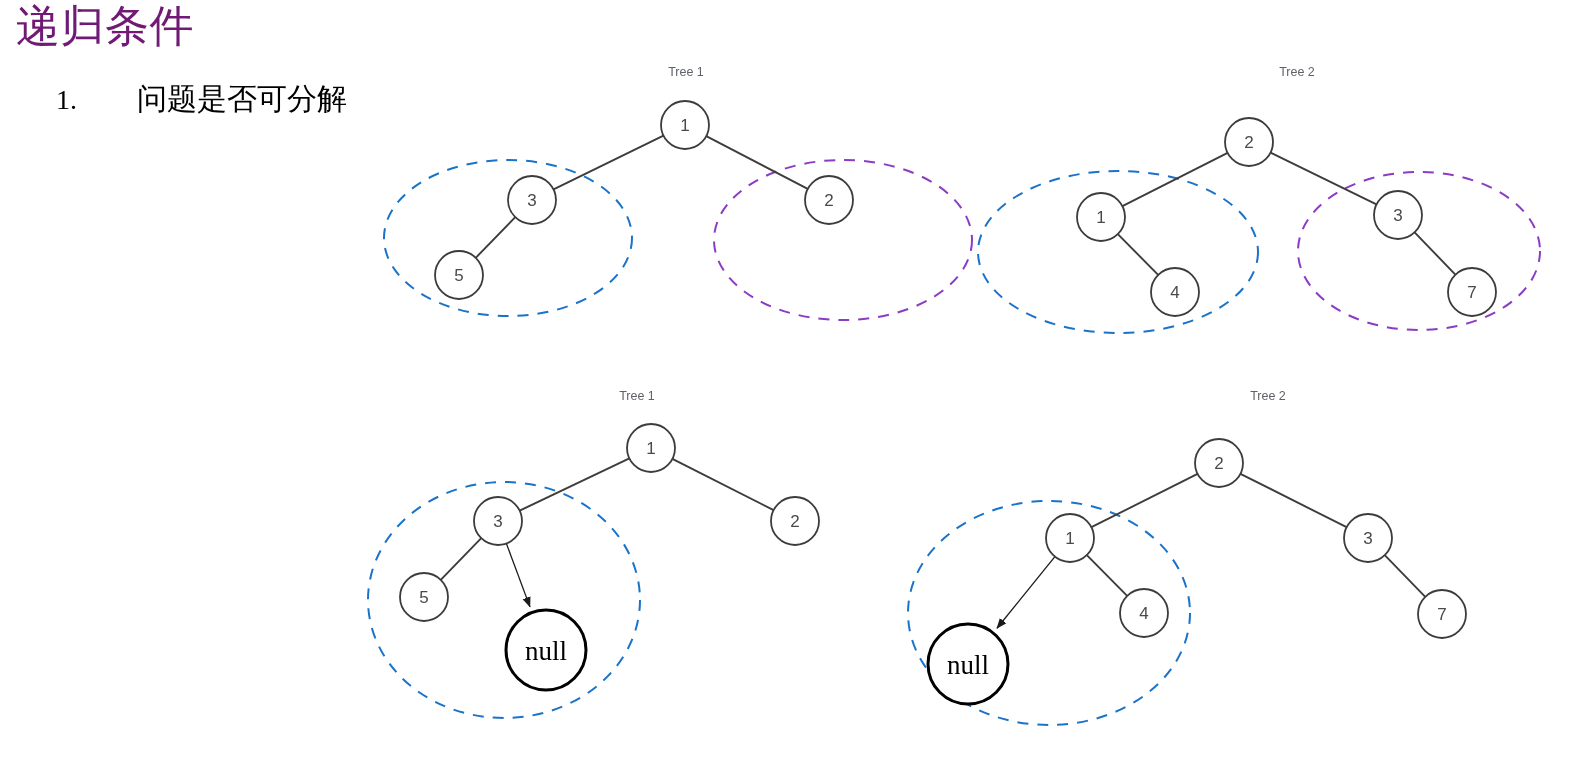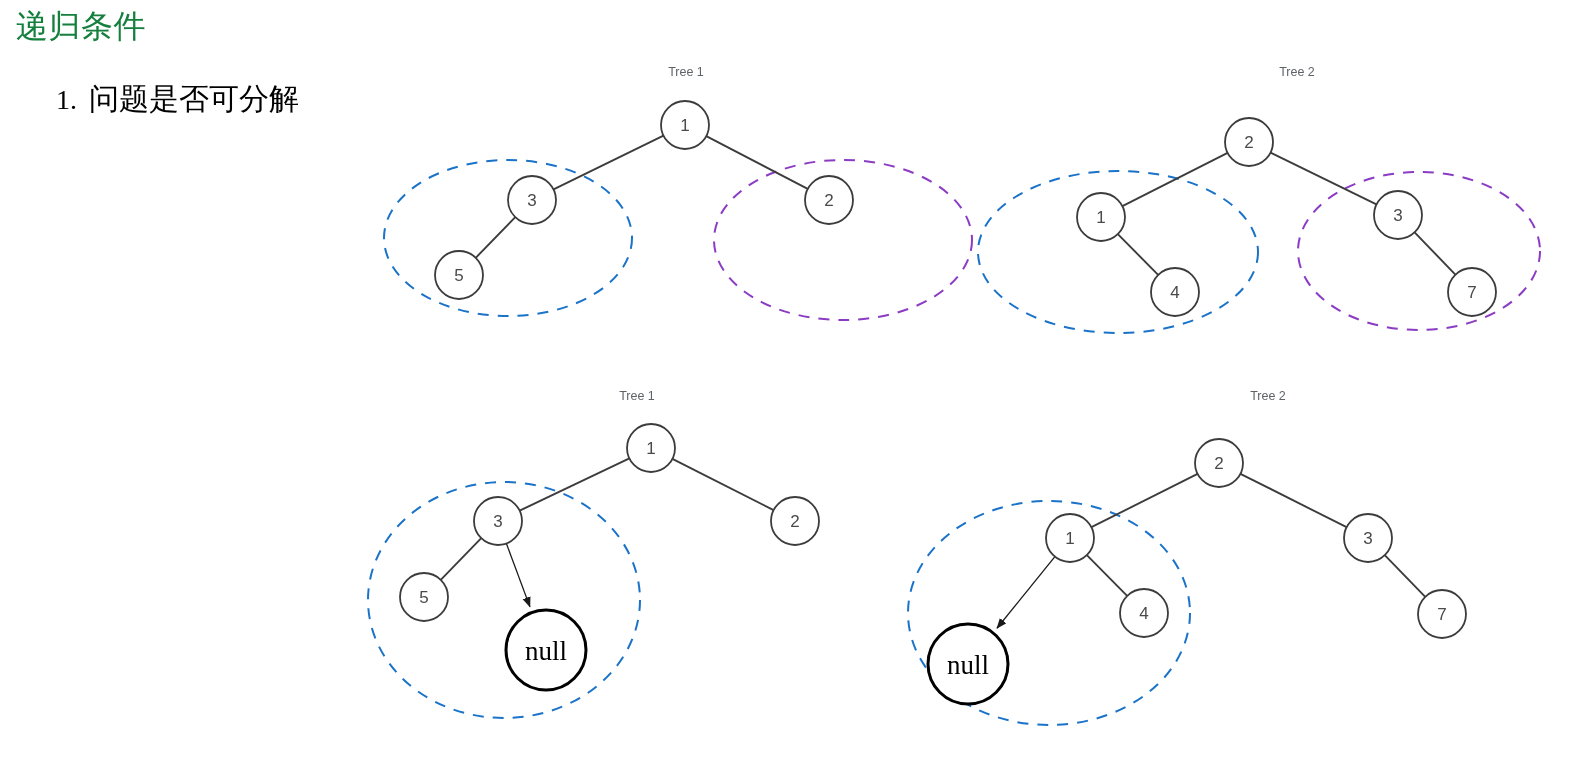--- a/index.html
+++ b/index.html
@@ -12,25 +12,25 @@
     height: 766px;
     position: relative;
     overflow: hidden;
     font-family: "Liberation Sans", "DejaVu Sans", sans-serif;
     color: #000000;
   }
   #slide-title {
     position: absolute;
     left: 16px;
     top: 4px;
-    font-size: 32px;
+    font-size: 44px;
     line-height: 44px;
     font-weight: 400;
     letter-spacing: 0.5px;
-    color: #15803d;
+    color: #701a75;
     white-space: nowrap;
   }
   #bullet-list {
     position: absolute;
     left: 56px;
     top: 78px;
     font-size: 30px;
     line-height: 42px;
     white-space: nowrap;
   }
@@ -39,20 +39,21 @@
     align-items: baseline;
   }
   .bullet-marker {
     font-family: "Liberation Serif", "DejaVu Serif", serif;
     font-size: 28px;
     margin-right: 12px;
   }
   .bullet-text {
     font-family: "Liberation Sans", "DejaVu Sans", sans-serif;
     font-size: 30px;
+    margin-left: 48px;
   }
   .tree-svg {
     position: absolute;
     left: 0;
     top: 0;
     width: 1569px;
     height: 766px;
     pointer-events: none;
   }
   .tree-caption {

